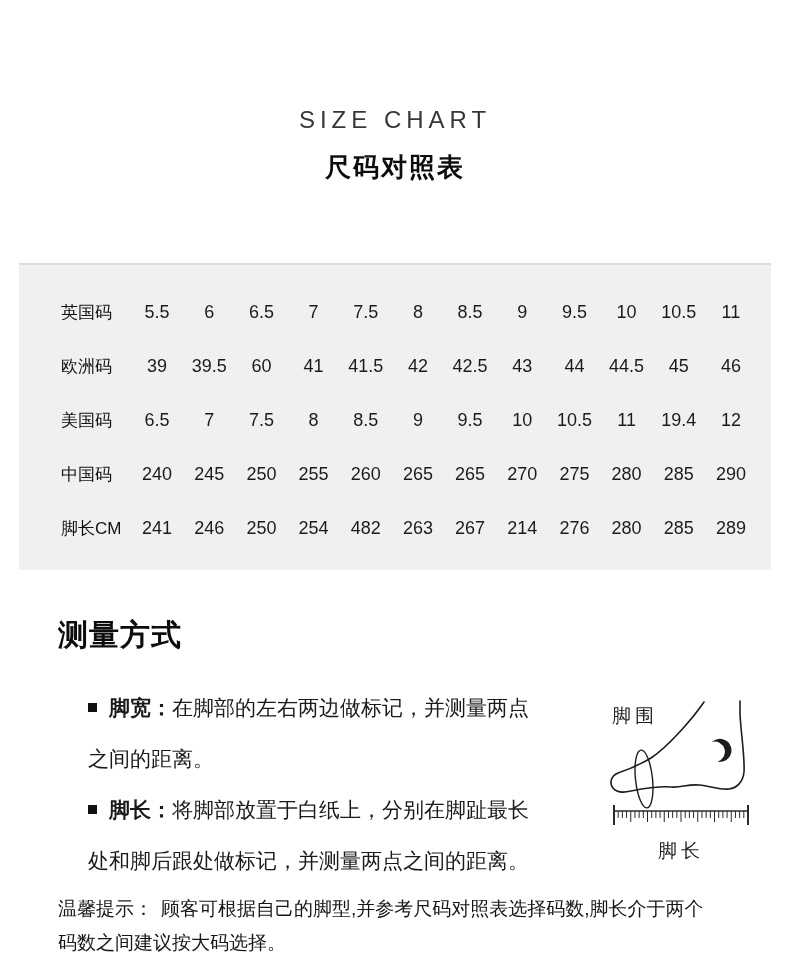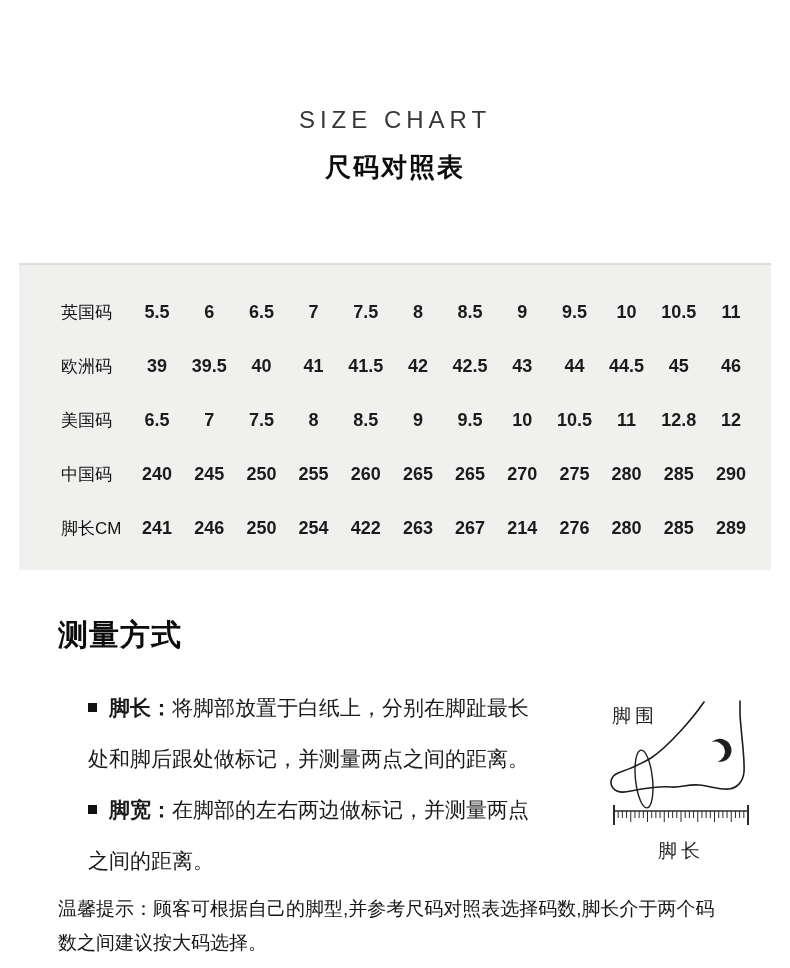--- a/index.html
+++ b/index.html
@@ -53,21 +53,20 @@
     padding-left: 42px;
     font-weight: 400;
     font-size: 17px;
     white-space: nowrap;
     color: #111;
   }
   .tcell {
     text-align: center;
     font-size: 18px;
     color: #1b1b1b;
-    font-weight: bold;
   }
 
   
   .measure-heading {
     margin: 44px 0 14px 58px;
     font-size: 30px;
     font-weight: 700;
     letter-spacing: 1px;
     line-height: 42px;
     color: #0d0d0d;
@@ -109,21 +108,21 @@
   }
 
   
   .tip {
     width: 664px;
     margin: 6px 0 0 58px;
     font-size: 19px;
     line-height: 34px;
     color: #161616;
   }
-  .tip-label { }
+  .tip-label { margin-right: 8px; }
 </style>
 </head>
 <body>
 
 <div class="page">
 
   <div class="title-en">SIZE CHART</div>
   <div class="title-cn">尺码对照表</div>
 
   <div class="size-table">
@@ -139,21 +138,21 @@
         <div class="tcell">9</div>
         <div class="tcell">9.5</div>
         <div class="tcell">10</div>
         <div class="tcell">10.5</div>
         <div class="tcell">11</div>
       </div>
       <div class="trow">
         <div class="tlabel">欧洲码</div>
         <div class="tcell">39</div>
         <div class="tcell">39.5</div>
-        <div class="tcell">40</div>
+        <div class="tcell">60</div>
         <div class="tcell">41</div>
         <div class="tcell">41.5</div>
         <div class="tcell">42</div>
         <div class="tcell">42.5</div>
         <div class="tcell">43</div>
         <div class="tcell">44</div>
         <div class="tcell">44.5</div>
         <div class="tcell">45</div>
         <div class="tcell">46</div>
       </div>
@@ -162,21 +161,21 @@
         <div class="tcell">6.5</div>
         <div class="tcell">7</div>
         <div class="tcell">7.5</div>
         <div class="tcell">8</div>
         <div class="tcell">8.5</div>
         <div class="tcell">9</div>
         <div class="tcell">9.5</div>
         <div class="tcell">10</div>
         <div class="tcell">10.5</div>
         <div class="tcell">11</div>
-        <div class="tcell">12.8</div>
+        <div class="tcell">19.4</div>
         <div class="tcell">12</div>
       </div>
       <div class="trow">
         <div class="tlabel">中国码</div>
         <div class="tcell">240</div>
         <div class="tcell">245</div>
         <div class="tcell">250</div>
         <div class="tcell">255</div>
         <div class="tcell">260</div>
         <div class="tcell">265</div>
@@ -186,37 +185,37 @@
         <div class="tcell">280</div>
         <div class="tcell">285</div>
         <div class="tcell">290</div>
       </div>
       <div class="trow">
         <div class="tlabel">脚长CM</div>
         <div class="tcell">241</div>
         <div class="tcell">246</div>
         <div class="tcell">250</div>
         <div class="tcell">254</div>
-        <div class="tcell">422</div>
+        <div class="tcell">482</div>
         <div class="tcell">263</div>
         <div class="tcell">267</div>
         <div class="tcell">214</div>
         <div class="tcell">276</div>
         <div class="tcell">280</div>
         <div class="tcell">285</div>
         <div class="tcell">289</div>
       </div>
     </div>
 
   <div class="measure-heading">测量方式</div>
 
   <div class="measure-body">
     <div class="bullet-list">
+      <div class="bullet-item"><span class="marker"></span><span class="term">脚宽：</span><span>在脚部的左右两边做标记，并测量两点之间的距离。</span></div>
       <div class="bullet-item"><span class="marker"></span><span class="term">脚长：</span><span>将脚部放置于白纸上，分别在脚趾最长处和脚后跟处做标记，并测量两点之间的距离。</span></div>
-      <div class="bullet-item"><span class="marker"></span><span class="term">脚宽：</span><span>在脚部的左右两边做标记，并测量两点之间的距离。</span></div>
     </div>
 
     <div class="figure">
       <svg viewBox="0 0 170 190" xmlns="http://www.w3.org/2000/svg">
         <text class="fig-label" x="5" y="38">脚围</text>
 
         <path d="M 97 18
                  C 86 34, 62 62, 44 74
                  C 34 80, 20 86, 11 89
                  C 4 92, 2 99, 6 104

